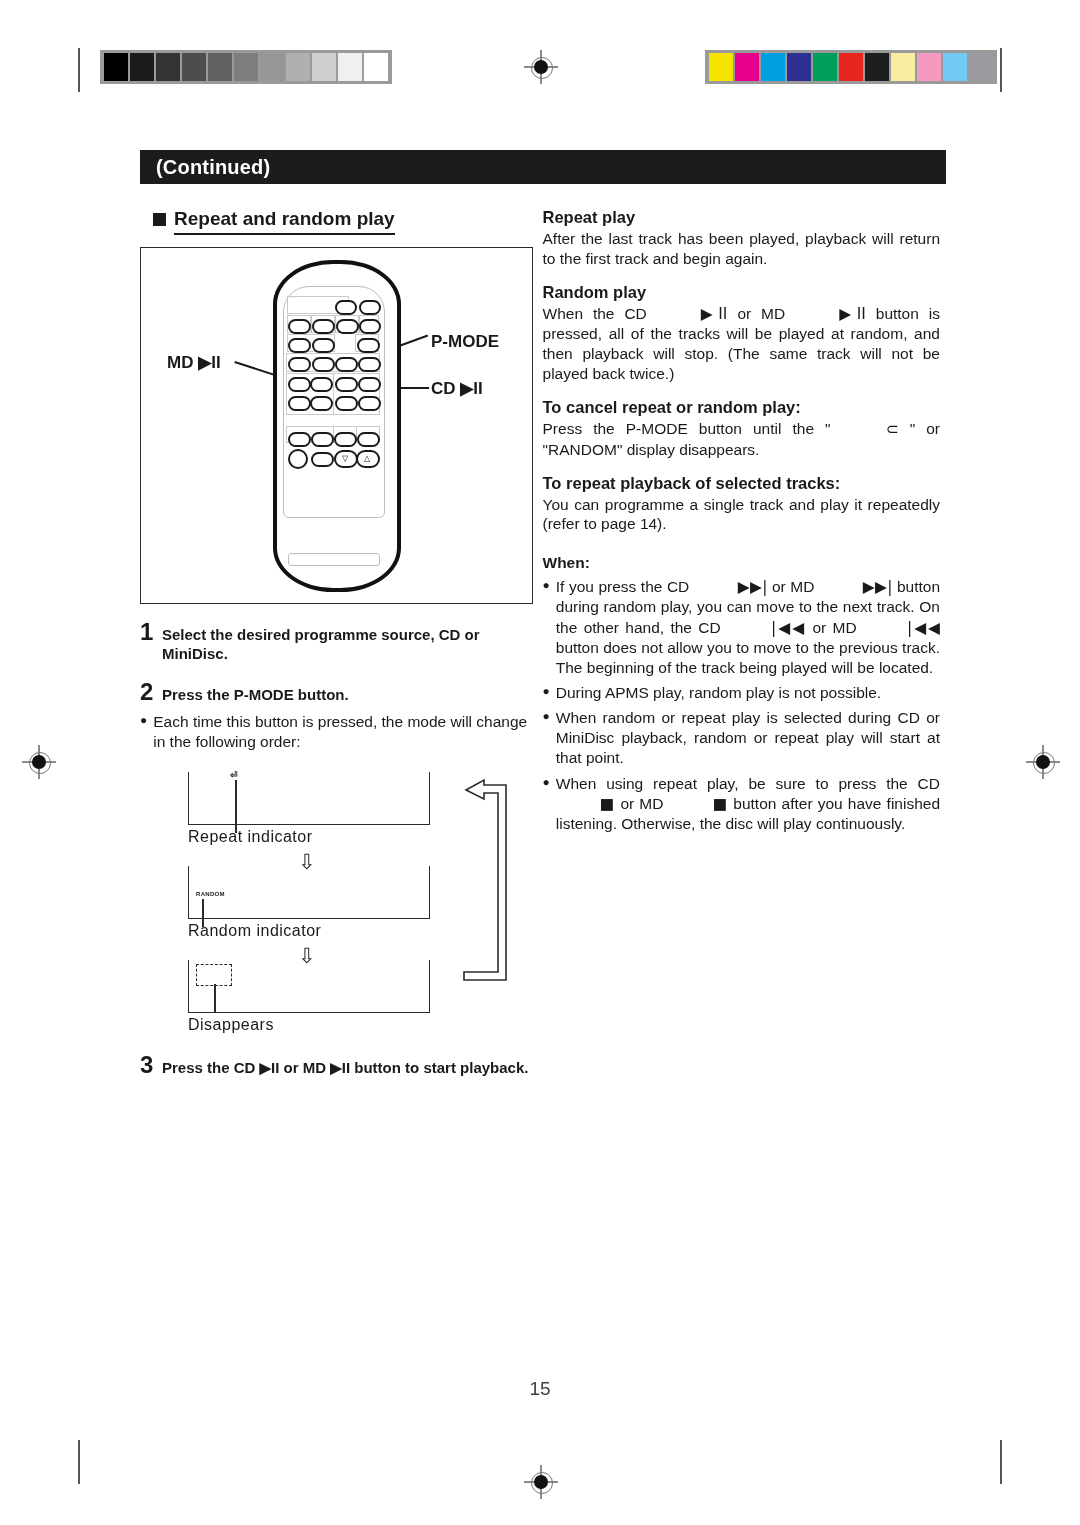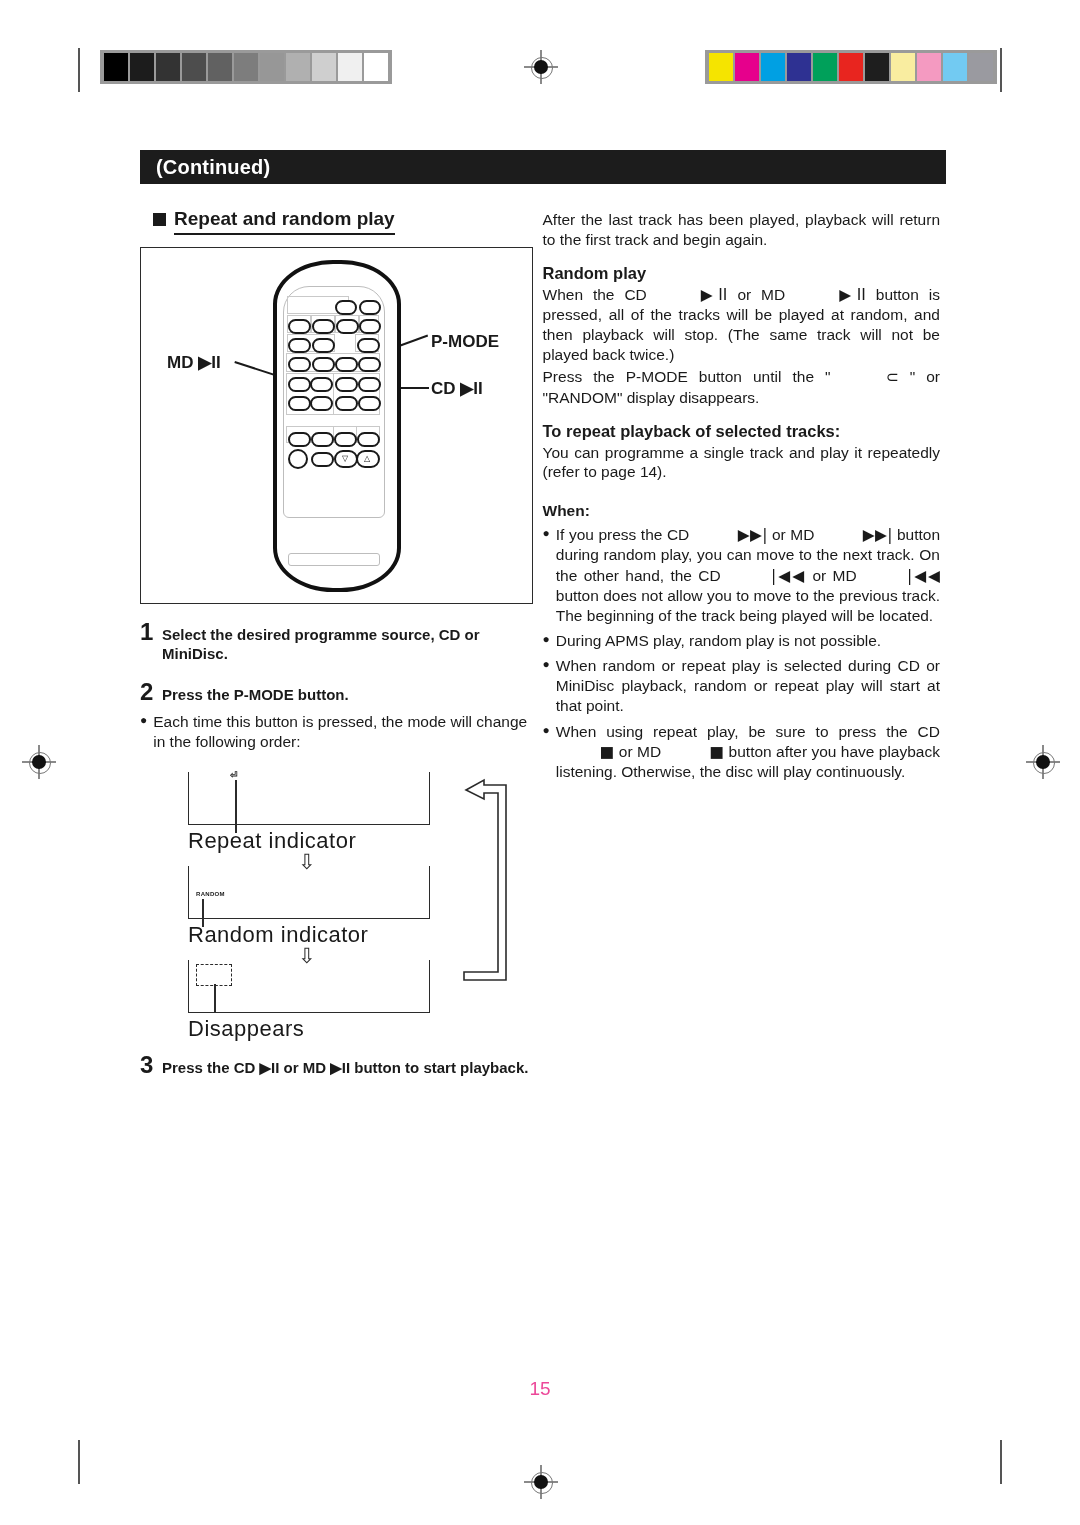--- a/index.html
+++ b/index.html
@@ -64,39 +64,39 @@
   .step{display:flex;margin-top:14px;align-items:baseline;}
   .step .num{font-size:24px;font-weight:bold;width:22px;flex:none;}
   .step .stxt{font-size:15px;font-weight:bold;line-height:1.25;}
   .bullet-line{display:flex;margin-top:6px;font-size:15.5px;line-height:1.3;}
   .bullet-line .bd{flex:none;margin-right:6px;font-size:12px;line-height:1.45;}
 
   
   .flow{position:relative;height:275px;margin-top:14px;margin-left:48px;width:330px;}
   .disp{position:absolute;width:240px;height:52px;border-left:1.6px solid #2b2b2b;
     border-right:1.6px solid #2b2b2b;border-bottom:1.6px solid #2b2b2b;}
-  .disp-lbl{position:absolute;font-size:22px;letter-spacing:.5px;}
+  .disp-lbl{position:absolute;font-size:16px;letter-spacing:.5px;}
   .tick{position:absolute;width:1.6px;background:#2b2b2b;}
   .ind-repeat{position:absolute;font-size:9px;font-weight:bold;}
   .ind-random{position:absolute;font-size:6px;font-weight:bold;letter-spacing:.3px;}
   .dashbox{position:absolute;width:34px;height:20px;border:1.6px dashed #2b2b2b;}
   .downarrow{position:absolute;font-size:21px;color:#2b2b2b;}
   .loopwrap{position:absolute;right:-4px;top:8px;width:60px;height:215px;}
 
   
   .rh{font-size:16.5px;font-weight:bold;margin-top:14px;}
   .rh.first{margin-top:0;}
   .rp{font-size:15.5px;line-height:1.28;margin-top:2px;text-align:justify;}
   .notes-h{font-size:15.5px;font-weight:bold;margin-top:20px;}
   .note{display:flex;font-size:15.5px;line-height:1.3;margin-top:5px;text-align:justify;}
   .note .bd{flex:none;margin-right:6px;font-size:12px;line-height:1.45;}
   .gl{font-family:"DejaVu Sans", sans-serif;padding-left:44px;}
 
   .pageno{position:absolute;left:0;right:0;top:1378px;text-align:center;
-    font-size:19px;color:#ec4899;}
+    font-size:19px;color:#404040;}
 </style>
 </head>
 <body>
 
 <div class="page">
 
   <div class="crop-line" style="left:78px;top:48px;width:1.5px;height:44px;"></div>
   <div class="crop-line" style="left:1000px;top:48px;width:1.5px;height:44px;"></div>
   <div class="crop-line" style="left:78px;top:1440px;width:1.5px;height:44px;"></div>
   <div class="crop-line" style="left:1000px;top:1440px;width:1.5px;height:44px;"></div>
@@ -281,31 +281,33 @@
         </div>
 
         <div class="step" style="margin-top:10px;">
           <div class="num">3</div>
           <div class="stxt">Press the CD ▶II or MD ▶II button to start playback.</div>
         </div>
       </div>
 
       <div class="colR">
 
+        <div class="rh first">Repeat play</div>
         <div class="rp">After the last track has been played, playback will return to the first track and begin again.</div>
 
         <div class="rh">Random play</div>
         <div class="rp">
           <span>When the CD</span>
           <span class="gl">▶II</span>
           <span>or MD</span>
           <span class="gl">▶II</span>
           <span>button is pressed, all of the tracks will be played at random, and then playback will stop. (The same track will not be played back twice.)</span>
         </div>
 
+        <div class="rh">To cancel repeat or random play:</div>
         <div class="rp">
           <span>Press the P-MODE button until the "</span>
           <span class="gl">⊂</span>
           <span>" or "RANDOM" display disappears.</span>
         </div>
 
         <div class="rh">To repeat playback of selected tracks:</div>
         <div class="rp">You can programme a single track and play it repeatedly (refer to page 14).</div>
 
         <div class="notes-h">When:</div>
@@ -335,21 +337,21 @@
           <span>When random or repeat play is selected during CD or MiniDisc playback, random or repeat play will start at that point.</span>
         </div>
 
         <div class="note">
           <span class="bd">●</span>
           <span>
             <span>When using repeat play, be sure to press the CD</span>
             <span class="gl">■</span>
             <span>or MD</span>
             <span class="gl">■</span>
-            <span>button after you have playback listening. Otherwise, the disc will play continuously.</span>
+            <span>button after you have finished listening. Otherwise, the disc will play continuously.</span>
           </span>
         </div>
       </div>
     </div>
   </div>
 
   <div class="pageno">15</div>
 </div>
 
 </body></html>

